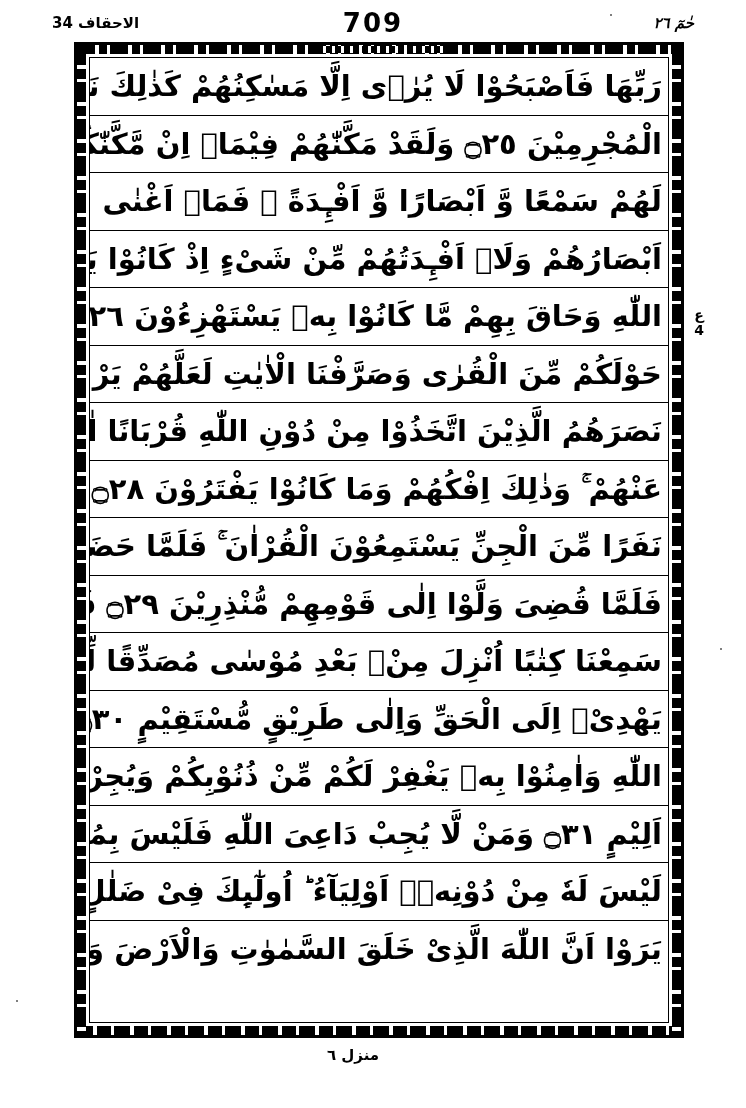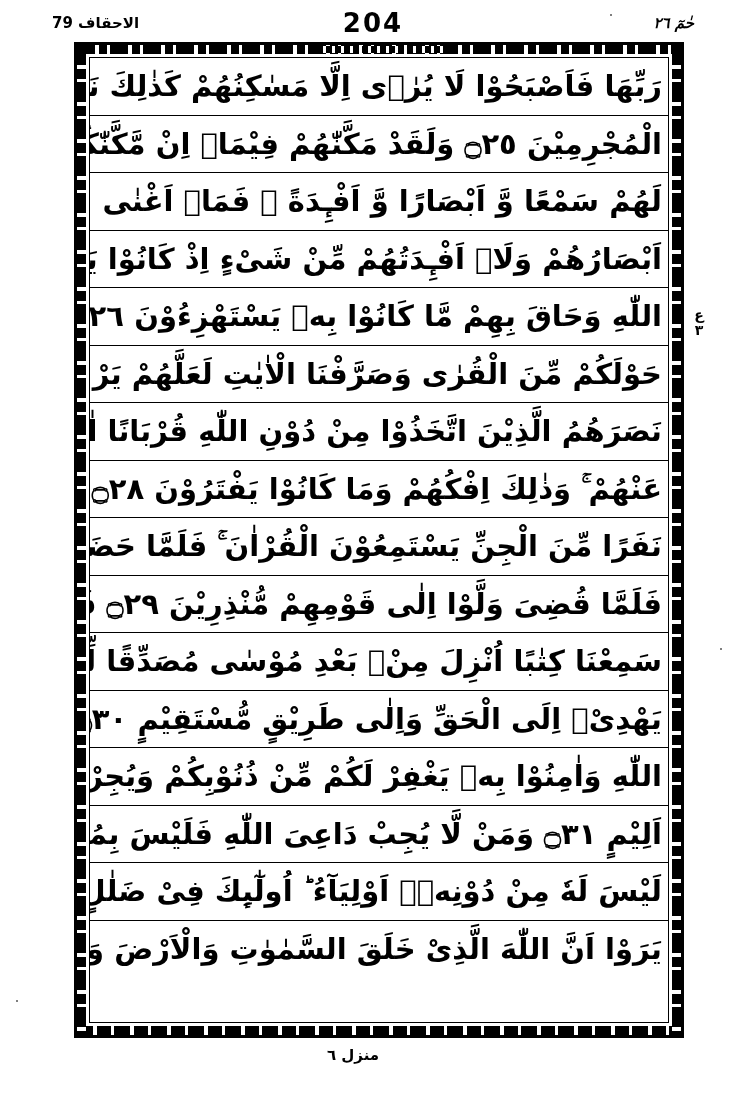--- a/index.html
+++ b/index.html
@@ -133,22 +133,22 @@
       width: 2px;
       height: 2px;
       background: #555;
       border-radius: 1px;
     }
   </style>
 </head>
 <body>
 
 <div class="header">
-  <span class="surah">الاحقاف 79</span>
-  <span class="pageno">204</span>
+  <span class="surah">الاحقاف 34</span>
+  <span class="pageno">709</span>
   <span class="para">حٰمٓ ٢٦</span>
 </div>
 
 <div class="frame">
   <div class="frame-ornament orn-top"></div>
   <div class="frame-ornament orn-bottom"></div>
   <div class="frame-ornament orn-left"></div>
   <div class="frame-ornament orn-right"></div>
   <div class="orn-top-mid"></div>
 
@@ -165,19 +165,19 @@
     <div class="line">فَلَمَّا قُضِیَ وَلَّوْا اِلٰی قَوْمِهِمْ مُّنْذِرِیْنَ ۝٢٩ قَالُوْا یٰقَوْمَنَاۤ اِنَّا</div>
     <div class="line">سَمِعْنَا كِتٰبًا اُنْزِلَ مِنْۢ بَعْدِ مُوْسٰی مُصَدِّقًا لِّمَا بَیْنَ یَدَیْهِ</div>
     <div class="line">یَهْدِیْۤ اِلَی الْحَقِّ وَاِلٰی طَرِیْقٍ مُّسْتَقِیْمٍ ۝٣٠ یٰقَوْمَنَاۤ اَجِیْبُوْا دَاعِیَ</div>
     <div class="line">اللّٰهِ وَاٰمِنُوْا بِهٖ یَغْفِرْ لَكُمْ مِّنْ ذُنُوْبِكُمْ وَیُجِرْكُمْ مِّنْ عَذَابٍ</div>
     <div class="line">اَلِیْمٍ ۝٣١ وَمَنْ لَّا یُجِبْ دَاعِیَ اللّٰهِ فَلَیْسَ بِمُعْجِزٍ فِی الْاَرْضِ وَ</div>
     <div class="line">لَیْسَ لَهٗ مِنْ دُوْنِهٖۤ اَوْلِیَآءُ ؕ اُولٰٓىِٕكَ فِیْ ضَلٰلٍ مُّبِیْنٍ ۝٣٢ اَوَلَمْ</div>
     <div class="line">یَرَوْا اَنَّ اللّٰهَ الَّذِیْ خَلَقَ السَّمٰوٰتِ وَالْاَرْضَ وَلَمْ یَعْیَ بِخَلْقِهِنَّ</div>
   </div>
 </div>
 
-<div class="ruku">ع ٣</div>
+<div class="ruku">ع 4</div>
 
 <div class="manzil">منزل ٦</div>
 
 <div class="speck" style="left:610px; top:14px;"></div>
 <div class="speck" style="left:720px; top:648px;"></div>
 <div class="speck" style="left:16px; top:1000px;"></div>
 
 </body></html>

